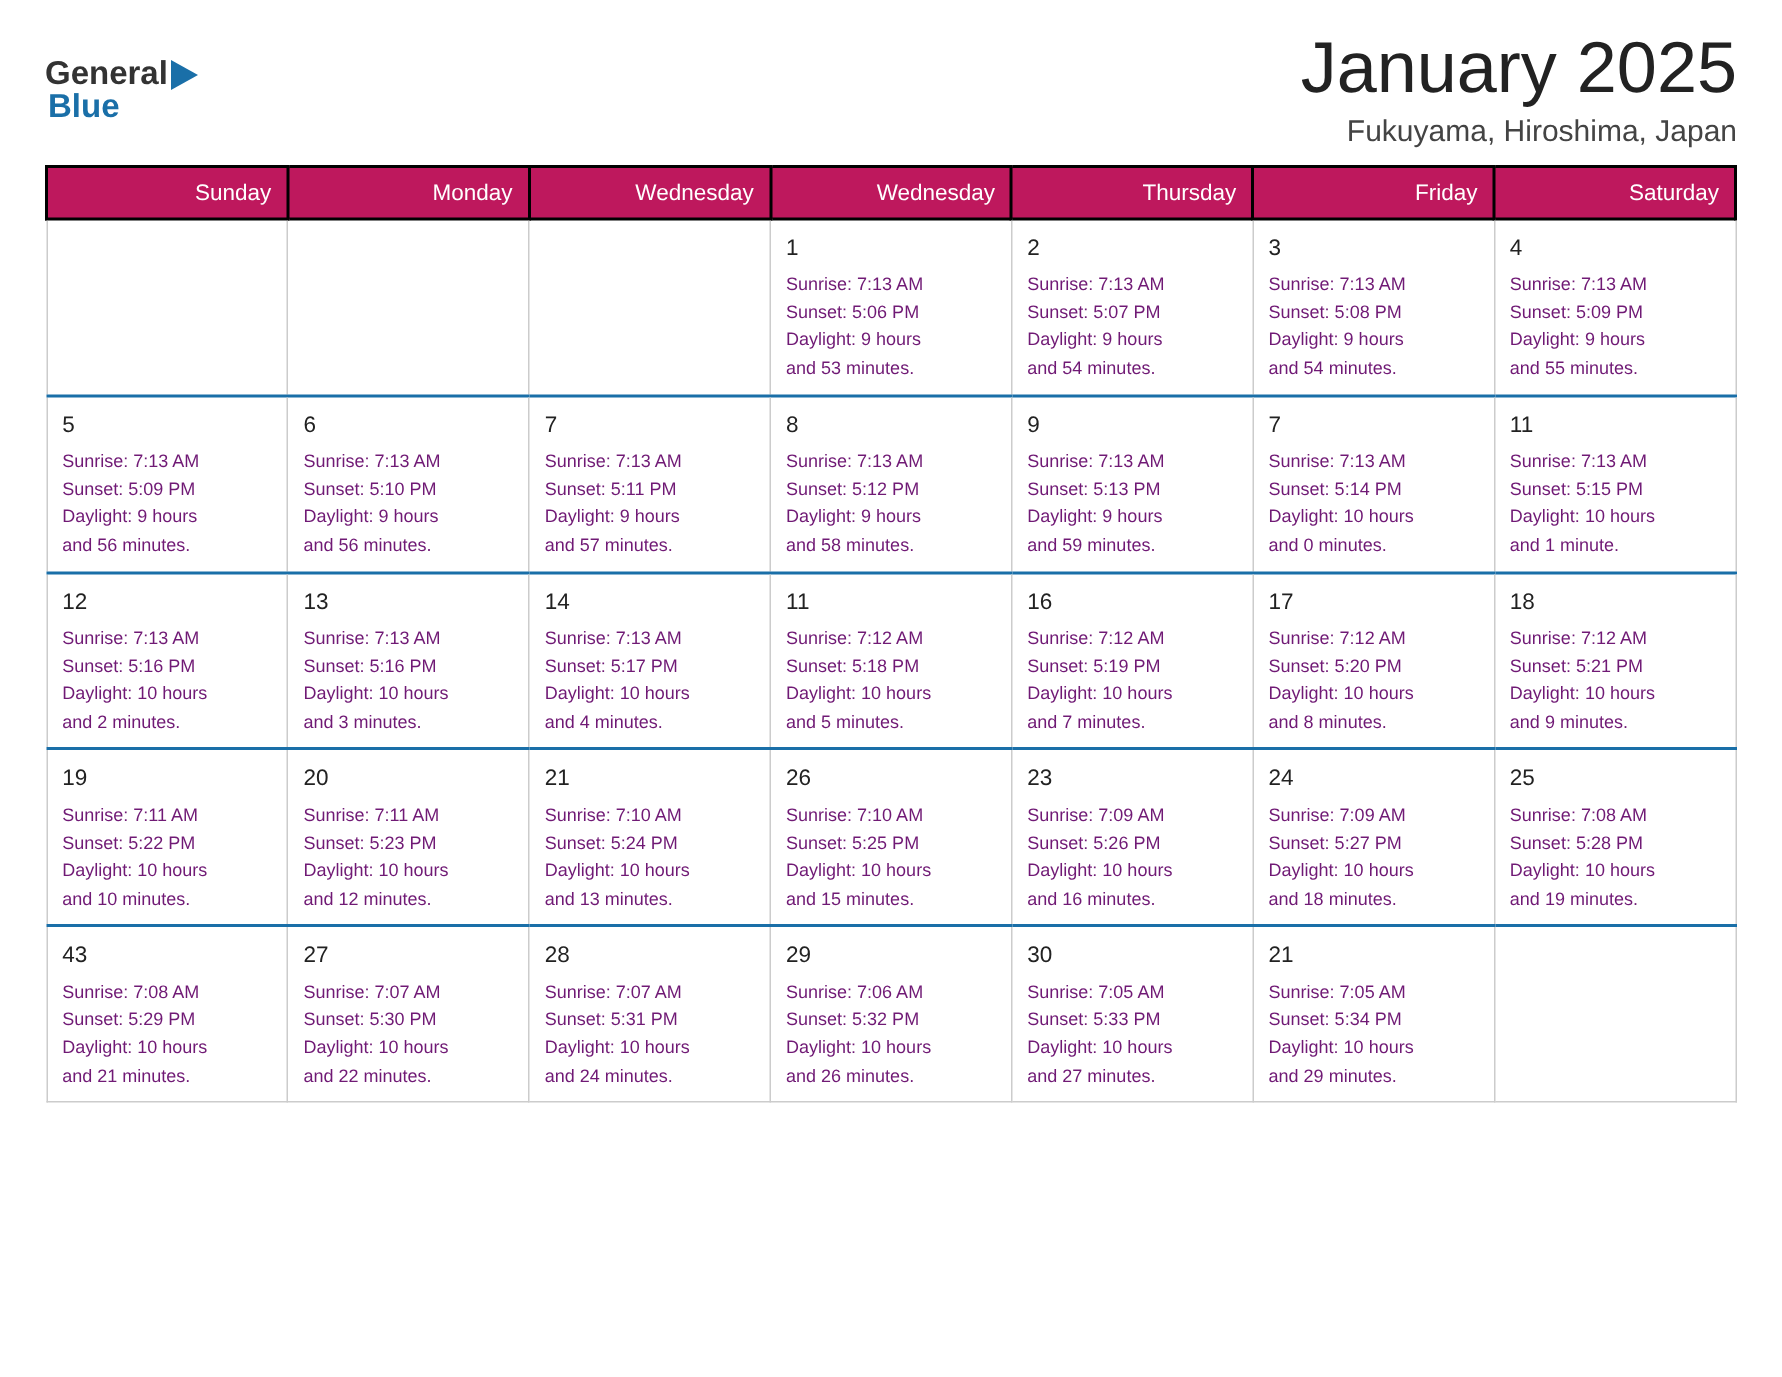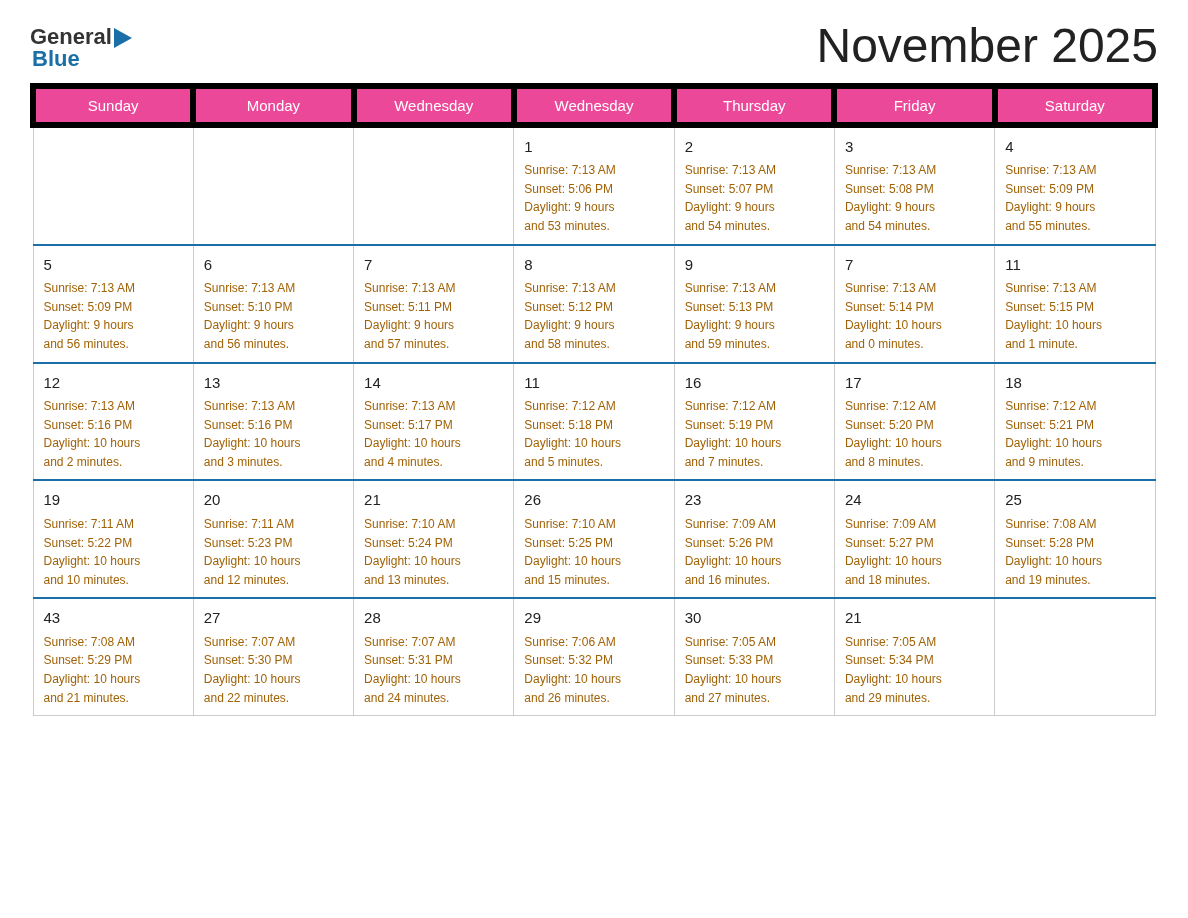--- a/index.html
+++ b/index.html
@@ -6,21 +6,21 @@
     body {
       font-family: Arial, sans-serif;
       background: #fff;
       width: 1188px;
       min-height: 918px;
       padding: 20px 30px;
     }
     .header {
       display: flex;
       justify-content: space-between;
-      align-items: flex-end;
+      align-items: center;
       margin-bottom: 10px;
     }
     .logo {
       display: flex;
       align-items: center;
       gap: 0;
     }
     .logo-text-general {
       font-size: 22px;
       font-weight: bold;
@@ -45,27 +45,27 @@
       font-weight: normal;
       color: #444;
       margin-top: 4px;
     }
     .calendar {
       width: 100%;
       border-collapse: collapse;
       margin-top: 10px;
     }
     .calendar th {
-      background-color: #ec4899;
+      background-color: #be185d;
       color: #fff;
-      text-align: center;
+      text-align: right;
       padding: 8px 10px;
       font-size: 15px;
       font-weight: normal;
-      border: 6px solid #000000;
+      border: 2px solid #000000;
     }
     .calendar td {
       vertical-align: top;
       padding: 8px 10px;
       border: 1px solid #ccc;
       width: calc(100% / 7);
       min-height: 100px;
       font-size: 12.5px;
       color: #333;
       line-height: 1.5;
@@ -78,21 +78,21 @@
     }
     .day-number {
       font-size: 15px;
       font-weight: normal;
       color: #222;
       display: block;
       margin-bottom: 3px;
     }
     .day-info {
       font-size: 12px;
-      color: #a16207;
+      color: #701a75;
       line-height: 1.55;
     }
     .empty-cell {
       background: #fff;
     }
   </style>
 </head>
 <body>
 
 <div class="header">
@@ -101,21 +101,22 @@
       <div style="display:flex; align-items:center;">
         <span class="logo-text-general">General</span>
         <svg width="18" height="20" viewBox="0 0 18 20" style="margin-left:2px; margin-top:2px;">
           <polygon points="0,0 18,10 0,20" fill="#1a6fa8"></polygon>
         </svg>
       </div>
       <span class="logo-text-blue" style="margin-top:-4px; margin-left:2px;">Blue</span>
     </div>
   </div>
   <div class="title-section">
-    <h1>November 2025</h1>
+    <h1>January 2025</h1>
+    <h2>Fukuyama, Hiroshima, Japan</h2>
   </div>
 </div>
 
 <table class="calendar">
   <thead>
     <tr>
     <th>Sunday</th>
         <th>Monday</th>
         <th>Wednesday</th>
         <th>Wednesday</th>

